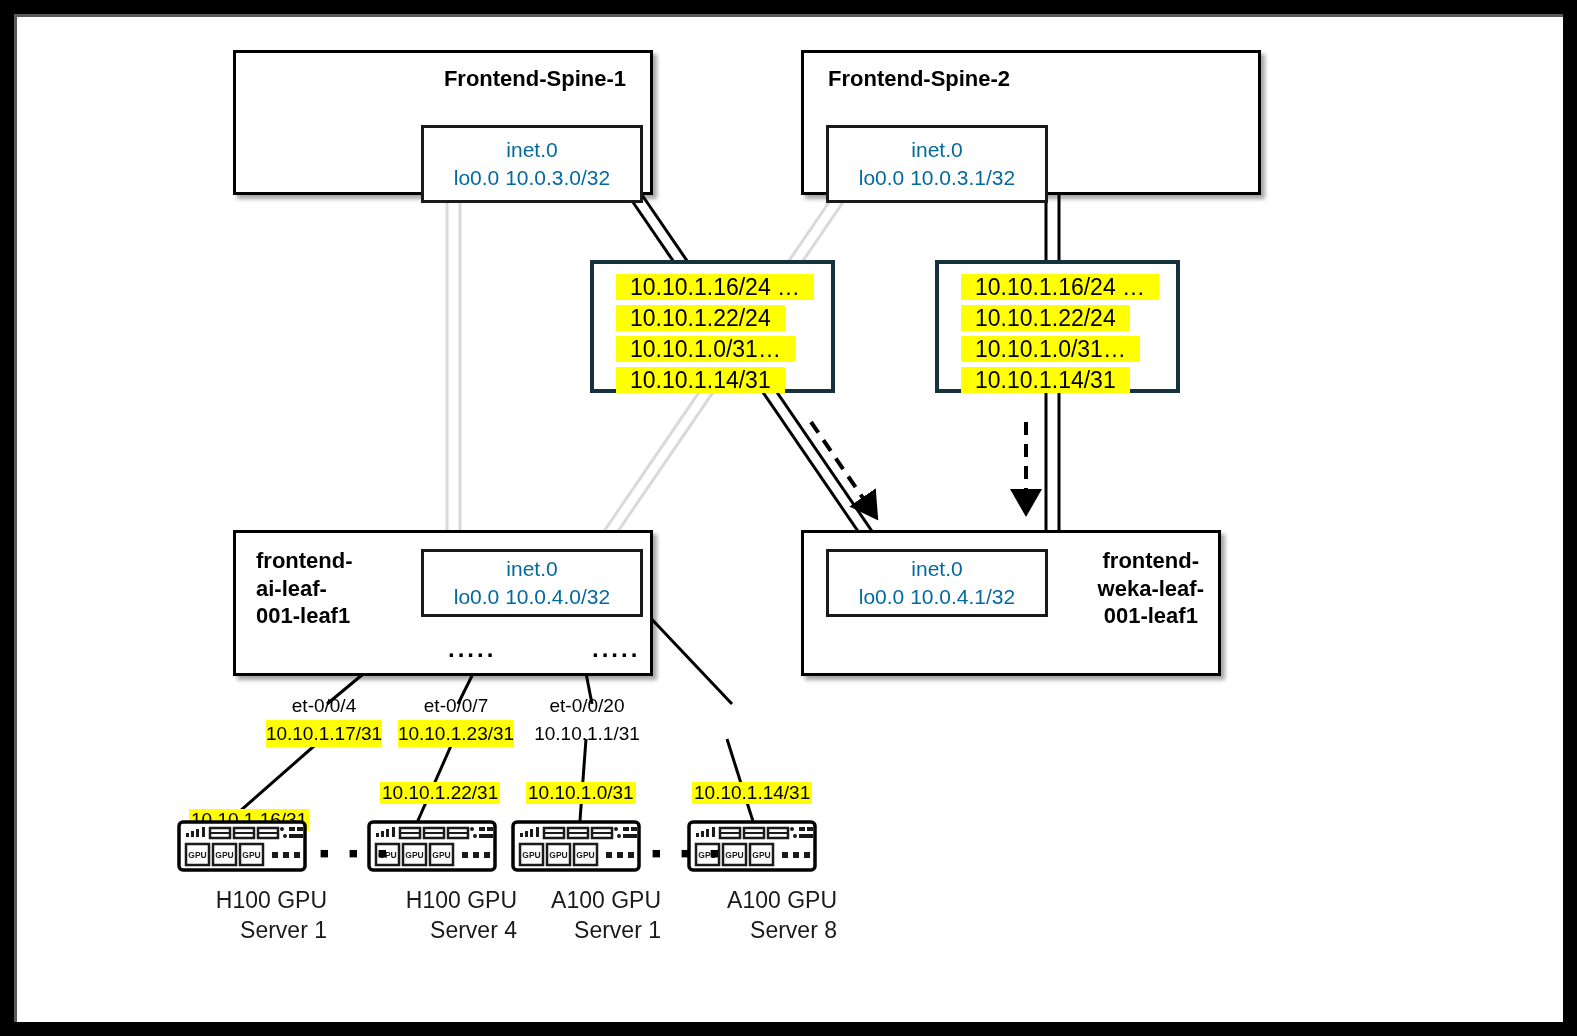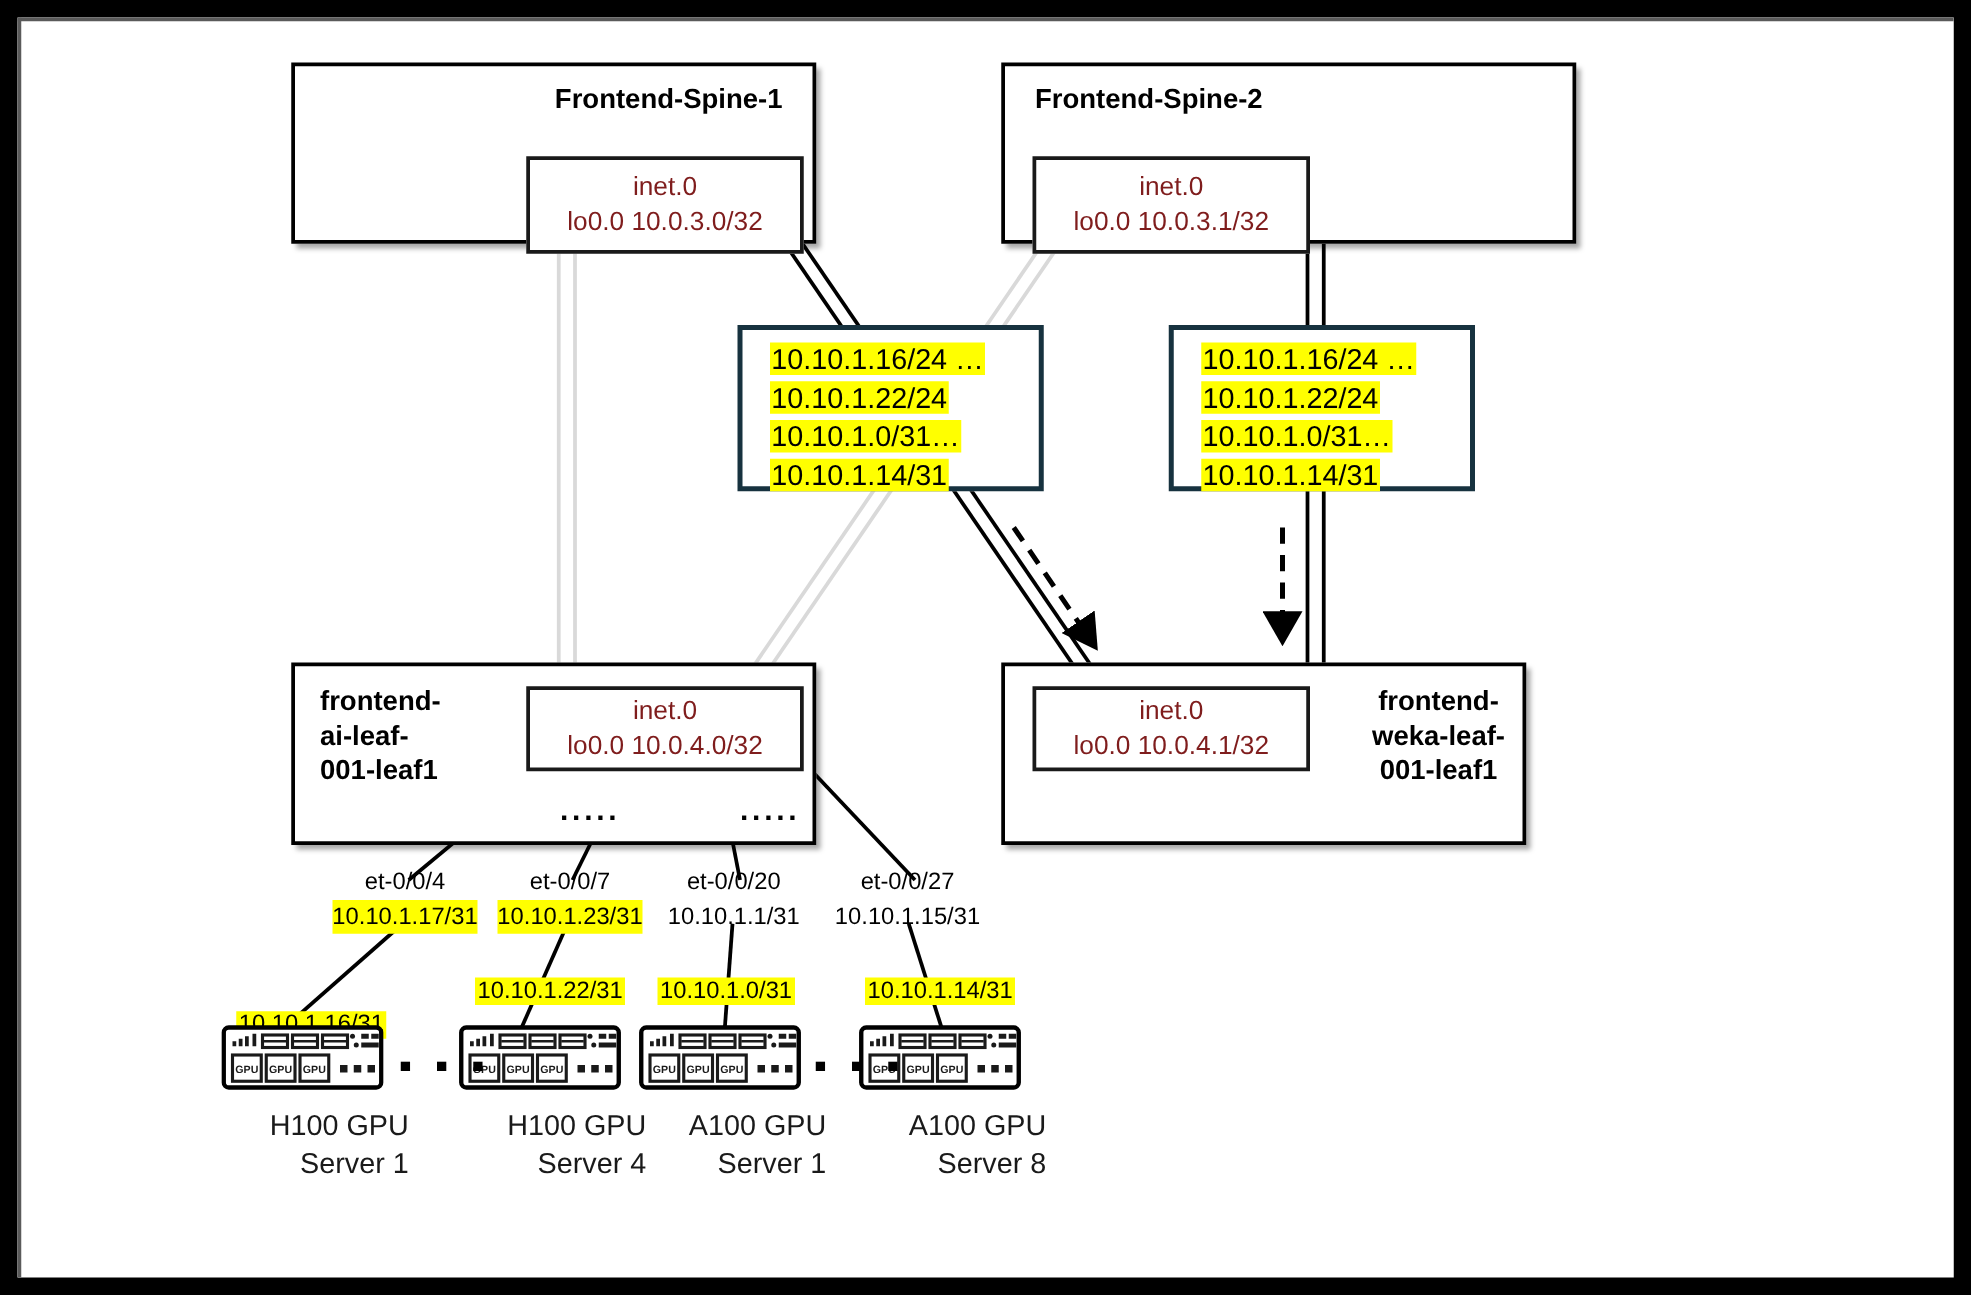--- a/index.html
+++ b/index.html
@@ -11,26 +11,26 @@
   #canvas::after{content:"";position:absolute;left:0;top:0;width:3px;height:100%;background:#5a5a5a;}
 
   svg#wires{position:absolute;left:0;top:0;width:1549px;height:1008px;pointer-events:none;}
 
   .node{position:absolute;box-sizing:border-box;background:#fff;}
   .bigbox{border:3px solid #000;box-shadow:4px 4px 4px rgba(0,0,0,.35);}
   .bigbox-title{position:absolute;font-weight:bold;font-size:22px;color:#000;white-space:pre-line;line-height:1.25;}
 
   .inetbox{position:absolute;box-sizing:border-box;border:3px solid #1a1a1a;background:#fff;
            display:flex;flex-direction:column;align-items:center;justify-content:center;
-           font-size:21px;color:#7f1d1d;line-height:1.35;}
+           font-size:21px;color:#0369a1;line-height:1.35;}
 
   .rtbox{position:absolute;box-sizing:border-box;border:4px solid #17323f;background:#fff;
          padding:8px 0 8px 22px;}
   .rtline{font-size:23px;color:#000;line-height:1.30;margin:1px 0;}
-  .rtline span.hl{background:#ffff00;padding:0 1px;}
+  .rtline span.hl{background:#ffff00;padding:0 14px;}
 
   .iflabel{position:absolute;text-align:center;font-size:19px;color:#000;line-height:1.45;width:170px;}
   .iflabel .ifname{display:block;}
   .iflabel .ifip{display:inline-block;text-align:center;}
   .hl{background:#ffff00;}
 
   .srvip{position:absolute;font-size:19px;color:#000;background:#ffff00;padding:0 2px;white-space:nowrap;}
 
   .server{position:absolute;width:130px;height:52px;}
   .srvlabel{position:absolute;width:170px;text-align:right;font-size:23px;color:#1a1a1a;line-height:1.3;white-space:pre-line;}
@@ -146,24 +146,20 @@
     <span class="ifip hl">10.10.1.17/31</span>
   </div>
   <div class="iflabel" style="left:357px;top:678px;">
     <span class="ifname">et-0/0/7</span>
     <span class="ifip hl">10.10.1.23/31</span>
   </div>
   <div class="iflabel" style="left:488px;top:678px;">
     <span class="ifname">et-0/0/20</span>
     <span class="ifip">10.10.1.1/31</span>
   </div>
-  <div class="iflabel" style="left:627px;top:678px;">
-    <span class="ifname">et-0/0/27</span>
-    <span class="ifip">10.10.1.15/31</span>
-  </div>
 
   <div class="srvip" style="left:175px;top:768px;margin-top:27px;">10.10.1.16/31</div>
   <div class="srvip" style="left:366px;top:768px;">10.10.1.22/31</div>
   <div class="srvip" style="left:512px;top:768px;">10.10.1.0/31</div>
   <div class="srvip" style="left:678px;top:768px;">10.10.1.14/31</div>
 
   <div class="server" style="left:163px;top:806px;">
     <svg viewBox="0 0 130 52" width="130" height="52">
       <rect x="2" y="2" width="126" height="48" rx="4" fill="#fff" stroke="#000" stroke-width="3.5"></rect>
       <g fill="#1a1a1a">

